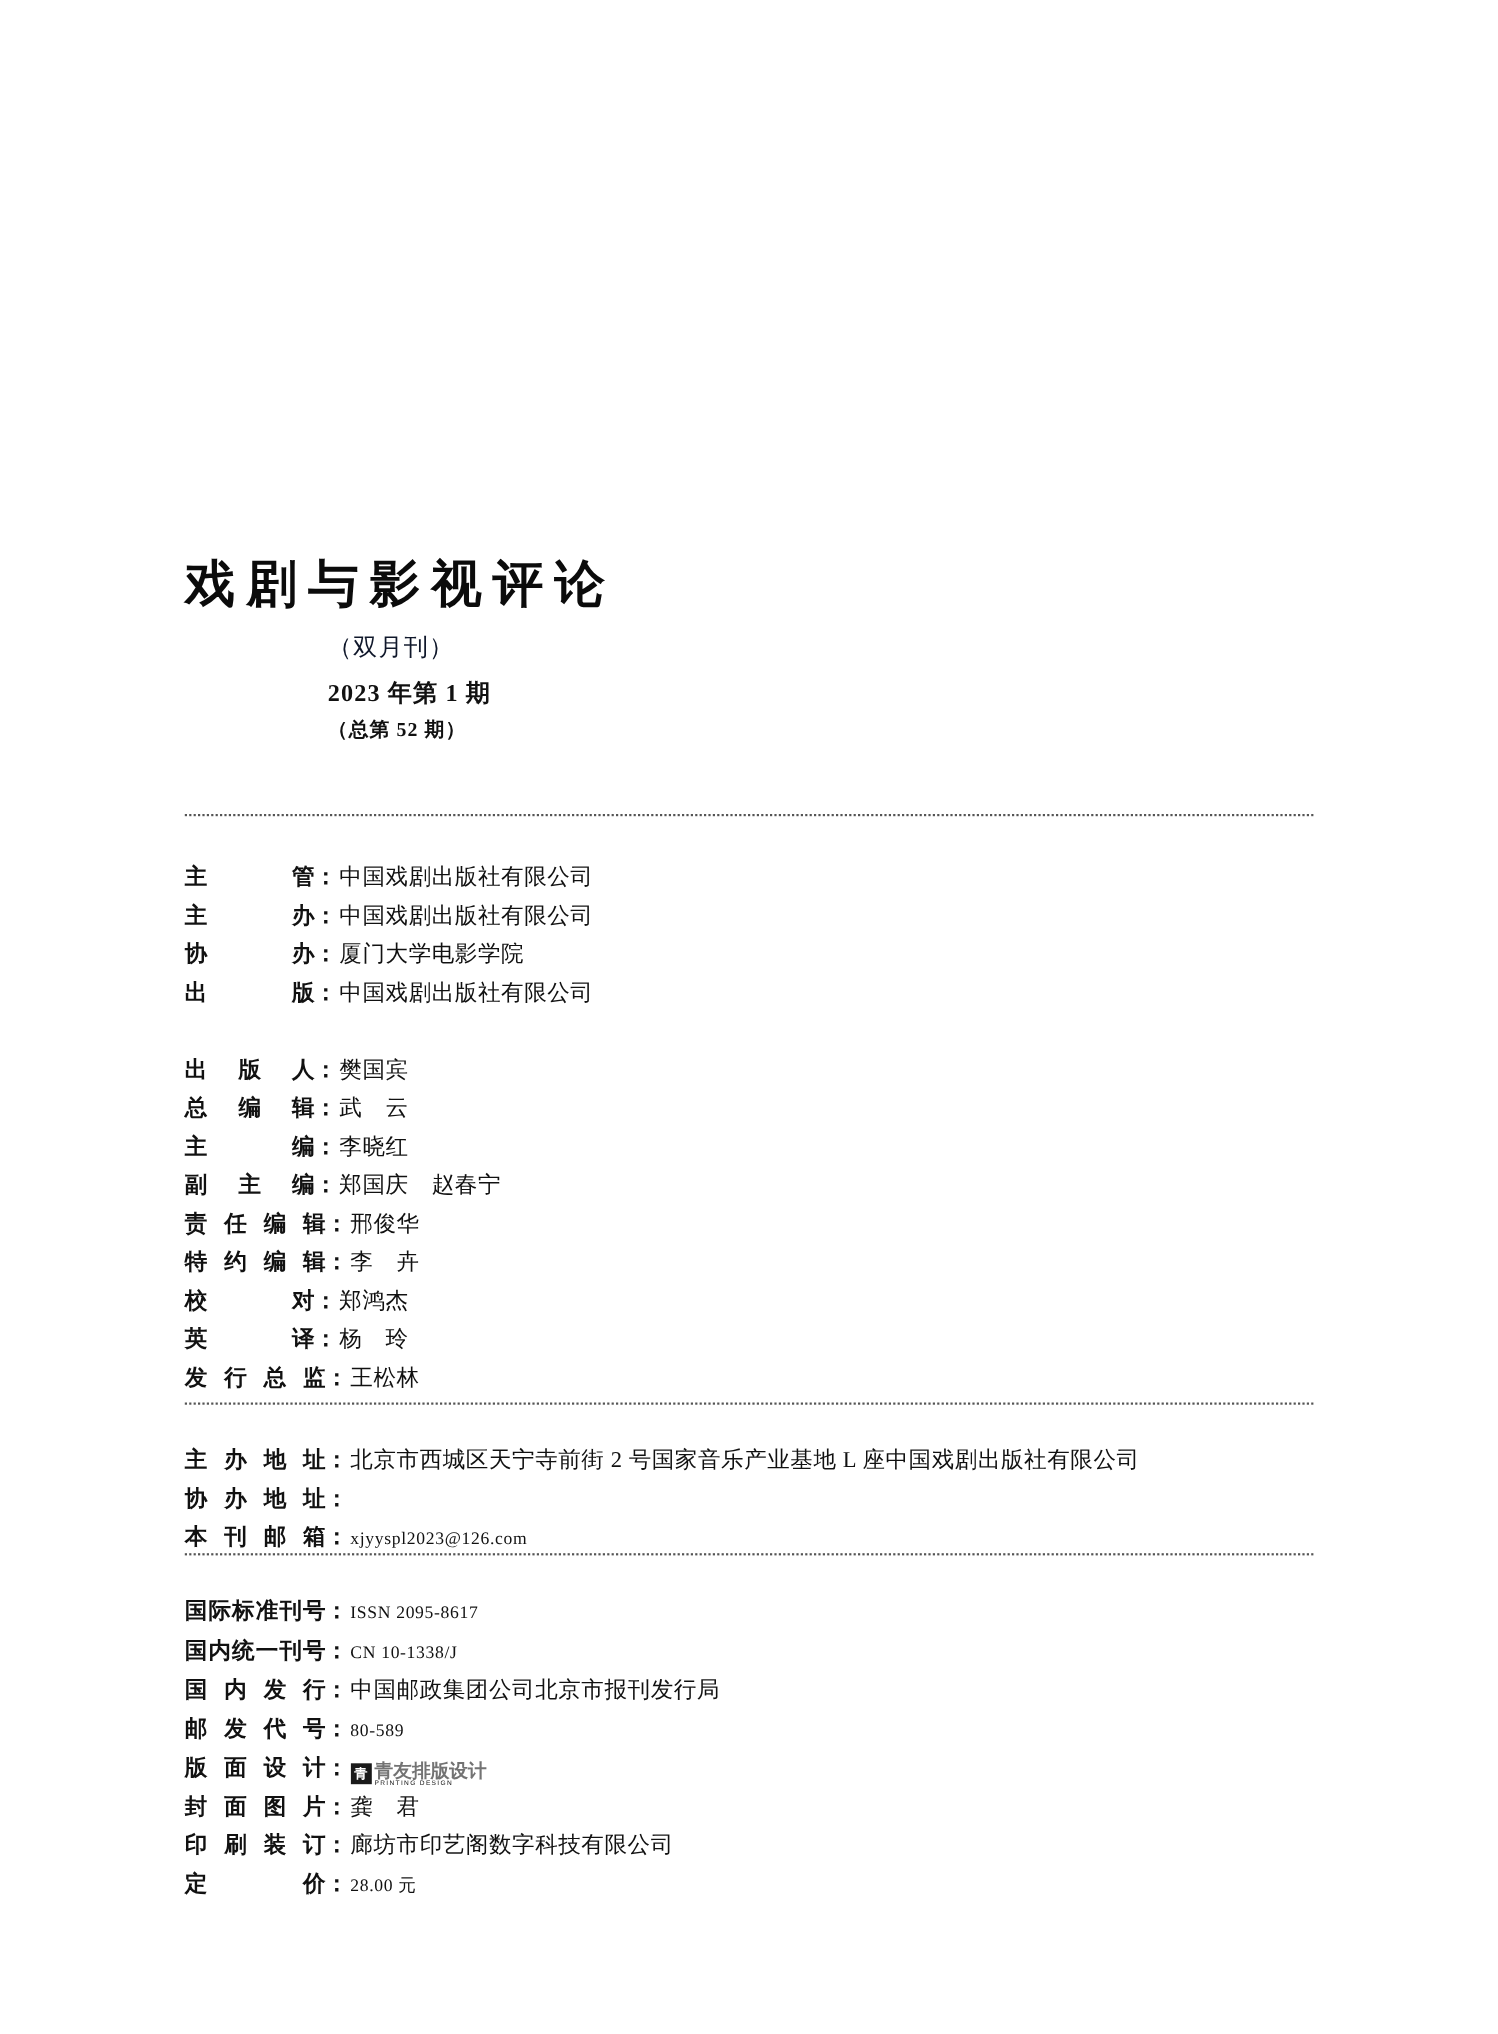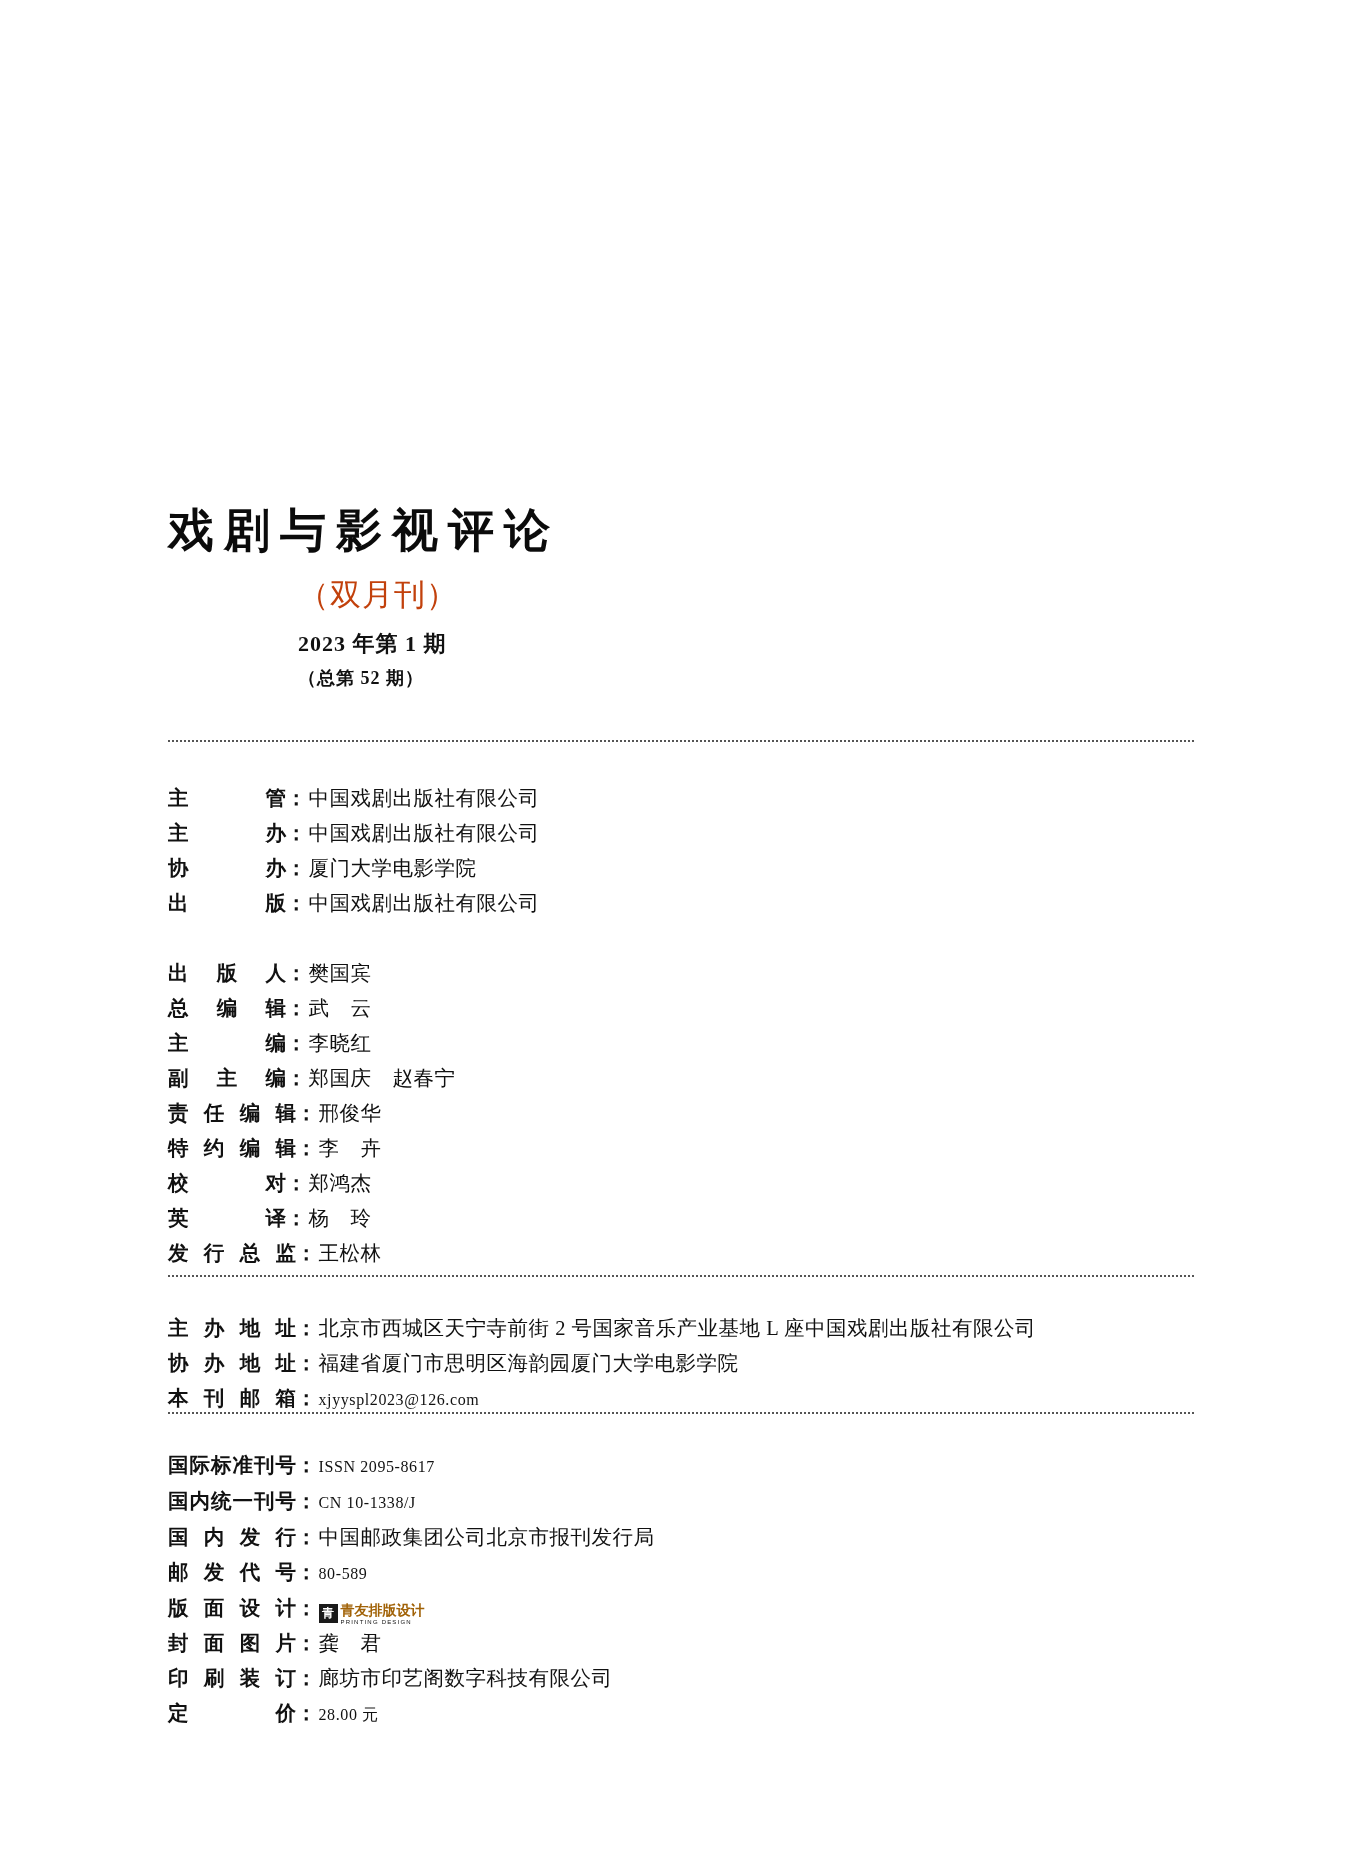--- a/index.html
+++ b/index.html
@@ -34,23 +34,23 @@
     letter-spacing: 10px;
     color: #0b0b0b;
     line-height: 1.1;
     white-space: nowrap;
   }
   .subtitle-block {
     margin-left: 130px;
     margin-top: 14px;
   }
   .periodicity {
-    font-size: 31px;
+    font-size: 22px;
     letter-spacing: 1px;
-    color: #c2410c;
+    color: #0f172a;
     line-height: 1.6;
   }
   .issue-line {
     font-size: 22px;
     font-weight: bold;
     letter-spacing: 1px;
     line-height: 1.7;
     margin-top: 6px;
   }
   .issue-total {
@@ -130,24 +130,24 @@
     line-height: 19px;
     text-align: center;
     font-weight: bold;
   }
   .designer-text {
     display: inline-flex;
     flex-direction: column;
     line-height: 1;
   }
   .designer-cn {
-    font-size: 14px;
+    font-size: 17px;
     font-weight: bold;
     letter-spacing: 0px;
-    color: #a16207;
+    color: #737373;
   }
   .designer-en {
     font-size: 6px;
     letter-spacing: 1.2px;
     color: #111;
     font-family: "Liberation Sans", sans-serif;
     transform: translateY(1px);
   }
 </style>
 </head>
@@ -241,21 +241,20 @@
 
   <div class="block" id="block-addr">
     <div class="row">
       <span class="lbl w-5">主 办 地 址</span>
         <span class="sep">：</span>
         <span class="val">北京市西城区天宁寺前街 2 号国家音乐产业基地 L 座中国戏剧出版社有限公司</span>
     </div>
     <div class="row">
       <span class="lbl w-5">协 办 地 址</span>
         <span class="sep">：</span>
-        <span class="val">福建省厦门市思明区海韵园厦门大学电影学院</span>
     </div>
     <div class="row">
       <span class="lbl w-5">本 刊 邮 箱</span>
         <span class="sep">：</span>
         <span class="val val-latin">xjyyspl2023@126.com</span>
     </div>
   </div>
 
   <div class="divider" id="div3"></div>
 

